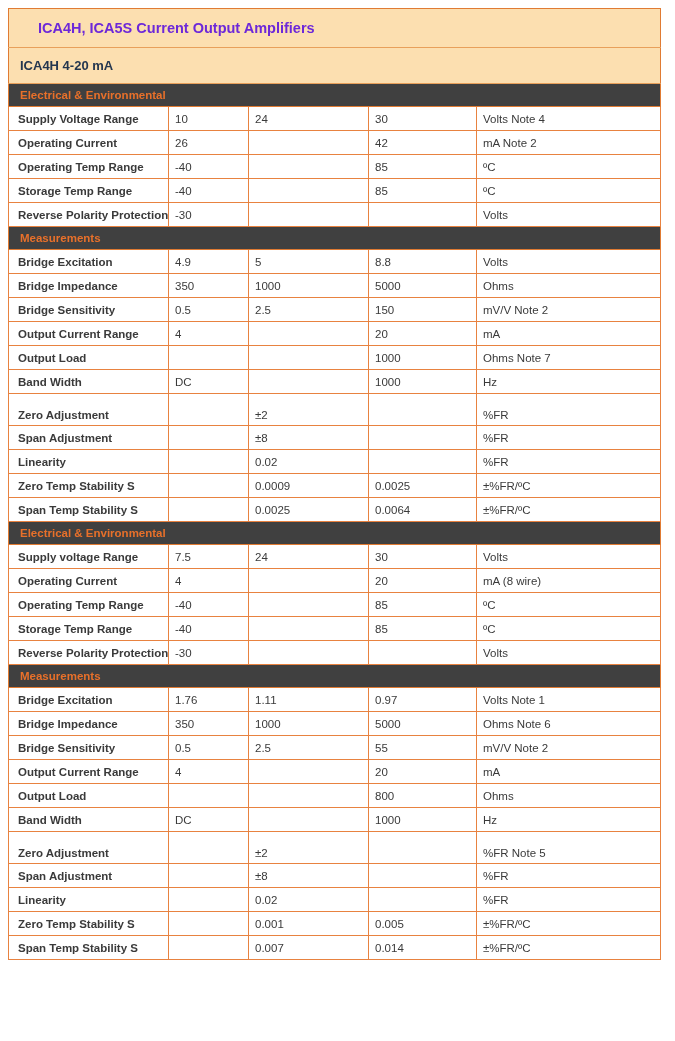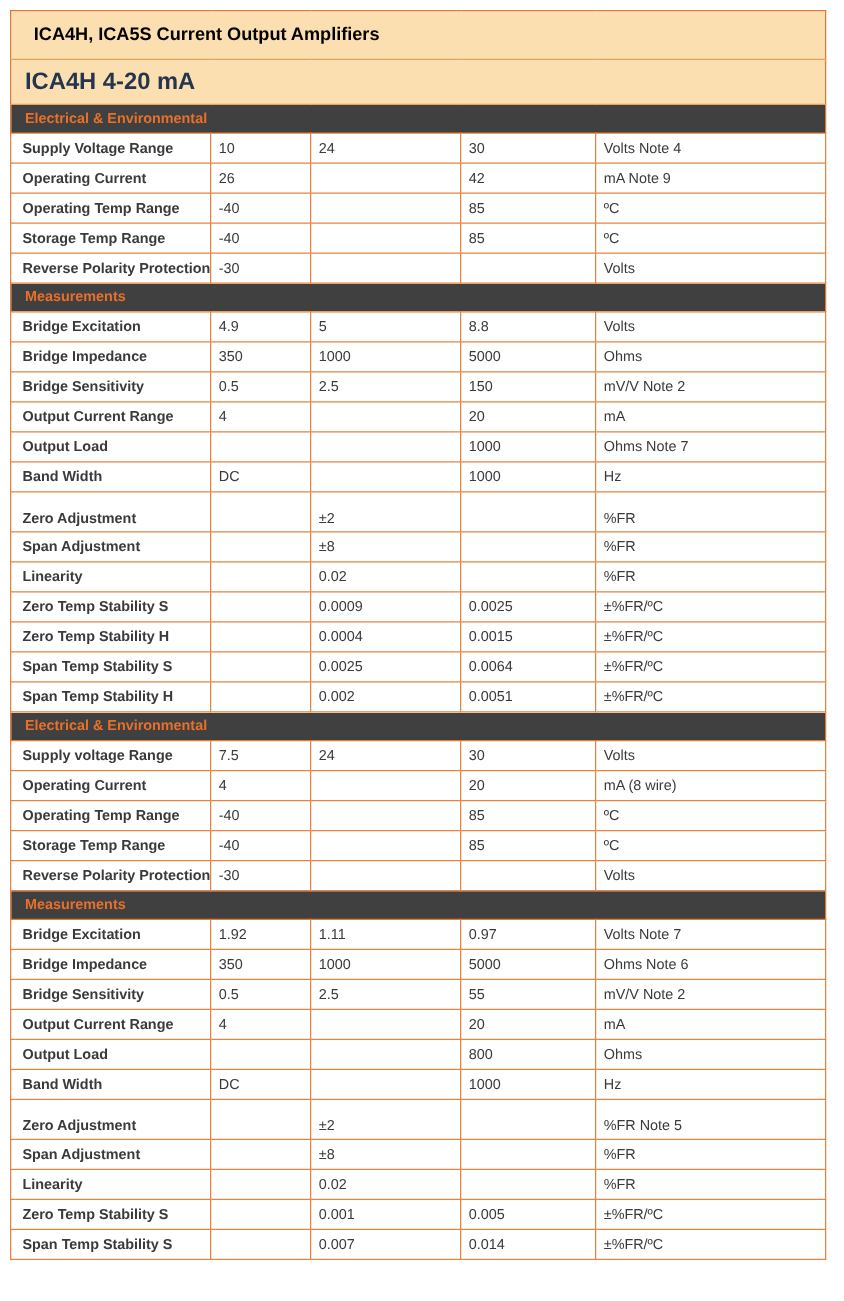--- a/index.html
+++ b/index.html
@@ -41,35 +41,35 @@
   col.c0 { width: 160px; }
   col.c1 { width: 80px; }
   col.c2 { width: 120px; }
   col.c3 { width: 108px; }
   col.c4 { width: 184px; }
 
   
   tr.title-row td {
     background: #fcdfb0;
     height: 38px;
-    padding-left: 18px;
+    padding-left: 29px;
     font-size: 14.5px;
     font-weight: bold;
-    color: #000000;
+    color: #6d28d9;
     border-left: 1px solid #e07b33;
     border-right: 1px solid #e07b33;
     border-top: 1px solid #e07b33;
     border-bottom: 1px solid #e8a05b;
   }
   
   tr.model-row td {
     background: #fcdfb0;
     height: 35px;
     padding-left: 11px;
-    font-size: 19px;
+    font-size: 13px;
     font-weight: bold;
     color: #24364f;
     border-left: 1px solid #e07b33;
     border-right: 1px solid #e07b33;
     border-top: 1px solid #e8a05b;
     border-bottom: 1px solid #e8a05b;
   }
   
   tr.group-row td {
     background: #404040;
@@ -126,21 +126,21 @@
           <td>10</td>
           <td>24</td>
           <td>30</td>
           <td>Volts Note 4</td>
         </tr>
         <tr class="data-row">
           <td class="label">Operating Current</td>
           <td>26</td>
           <td></td>
           <td>42</td>
-          <td>mA Note 9</td>
+          <td>mA Note 2</td>
         </tr>
         <tr class="data-row">
           <td class="label">Operating Temp Range</td>
           <td>-40</td>
           <td></td>
           <td>85</td>
           <td>ºC</td>
         </tr>
         <tr class="data-row">
           <td class="label">Storage Temp Range</td>
@@ -223,38 +223,24 @@
           <td>%FR</td>
         </tr>
         <tr class="data-row">
           <td class="label">Zero Temp Stability S</td>
           <td></td>
           <td>0.0009</td>
           <td>0.0025</td>
           <td>±%FR/ºC</td>
         </tr>
         <tr class="data-row">
-          <td class="label">Zero Temp Stability H</td>
-          <td></td>
-          <td>0.0004</td>
-          <td>0.0015</td>
-          <td>±%FR/ºC</td>
-        </tr>
-        <tr class="data-row">
           <td class="label">Span Temp Stability S</td>
           <td></td>
           <td>0.0025</td>
           <td>0.0064</td>
-          <td>±%FR/ºC</td>
-        </tr>
-        <tr class="data-row">
-          <td class="label">Span Temp Stability H</td>
-          <td></td>
-          <td>0.002</td>
-          <td>0.0051</td>
           <td>±%FR/ºC</td>
         </tr>
         <tr class="group-row">
           <td colspan="5">Electrical &amp; Environmental</td>
         </tr>
         <tr class="data-row">
           <td class="label">Supply voltage Range</td>
           <td>7.5</td>
           <td>24</td>
           <td>30</td>
@@ -286,24 +272,24 @@
           <td>-30</td>
           <td></td>
           <td></td>
           <td>Volts</td>
         </tr>
         <tr class="group-row">
           <td colspan="5">Measurements</td>
         </tr>
         <tr class="data-row">
           <td class="label">Bridge Excitation</td>
-          <td>1.92</td>
+          <td>1.76</td>
           <td>1.11</td>
           <td>0.97</td>
-          <td>Volts Note 7</td>
+          <td>Volts Note 1</td>
         </tr>
         <tr class="data-row">
           <td class="label">Bridge Impedance</td>
           <td>350</td>
           <td>1000</td>
           <td>5000</td>
           <td>Ohms Note 6</td>
         </tr>
         <tr class="data-row">
           <td class="label">Bridge Sensitivity</td>

